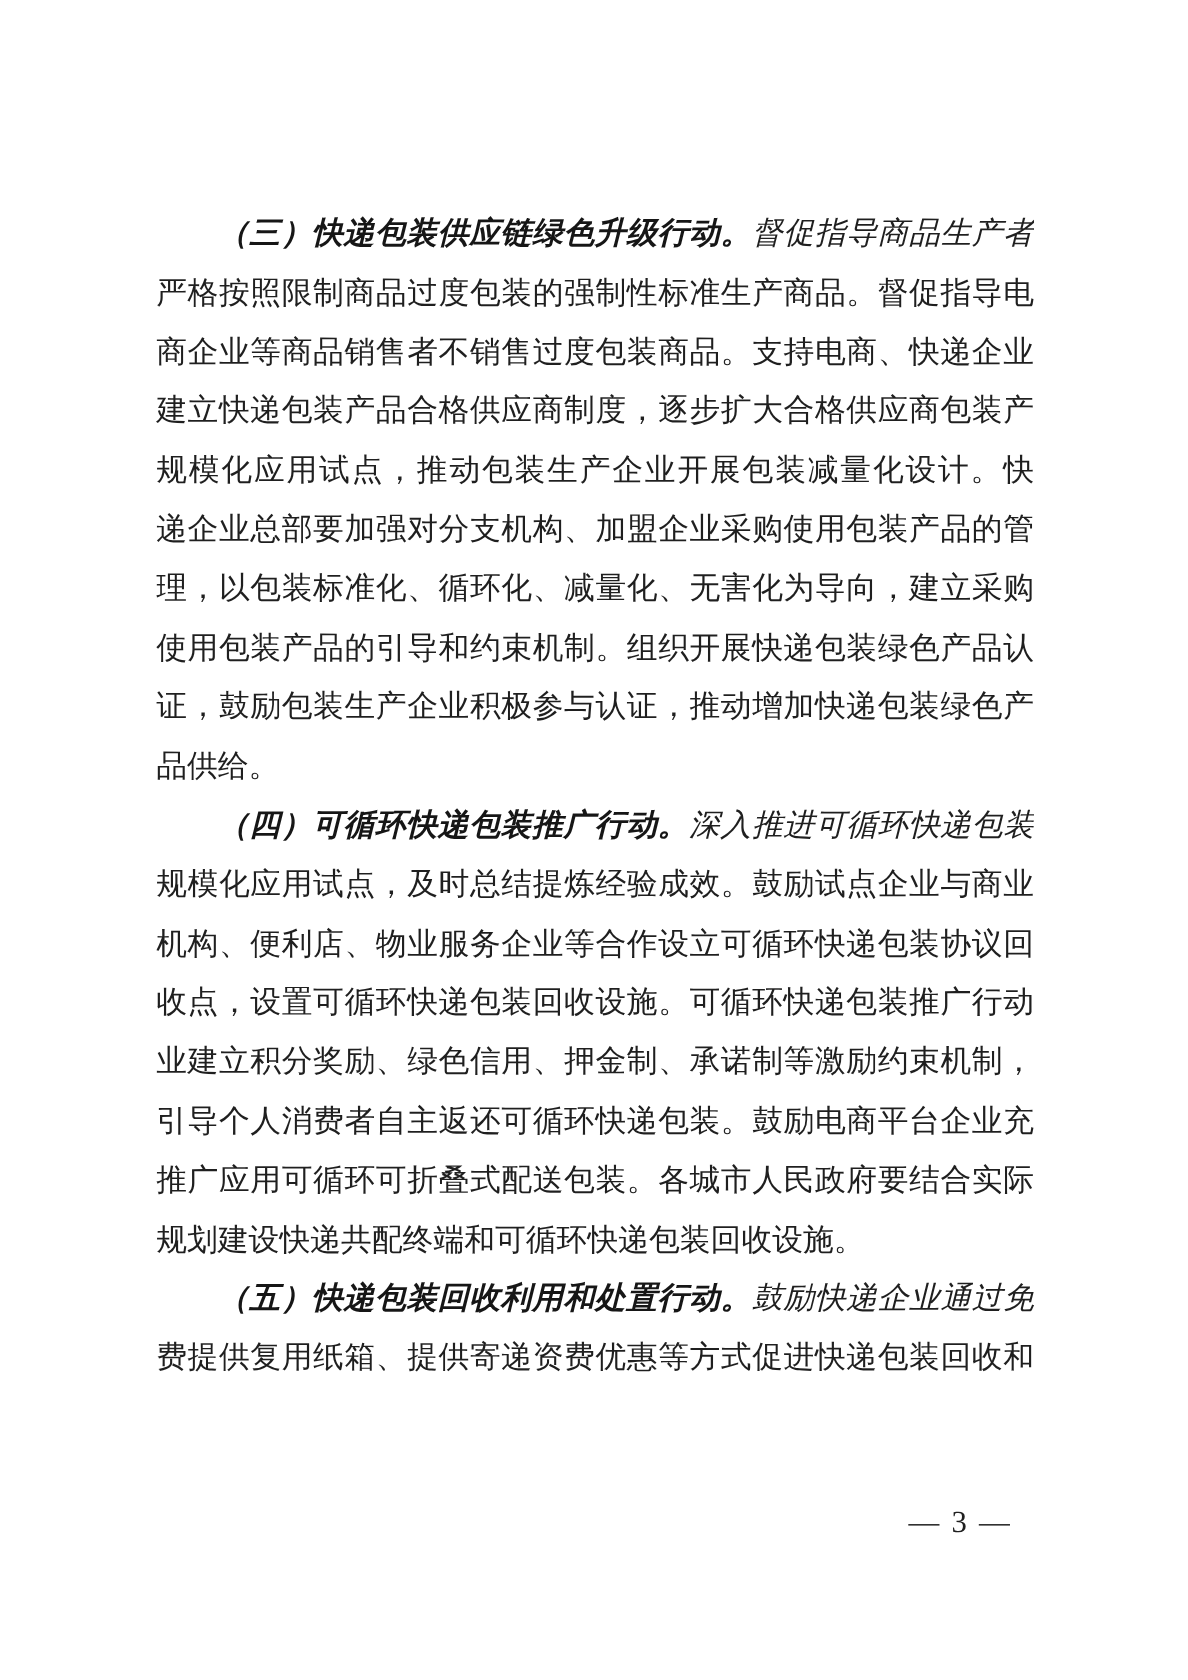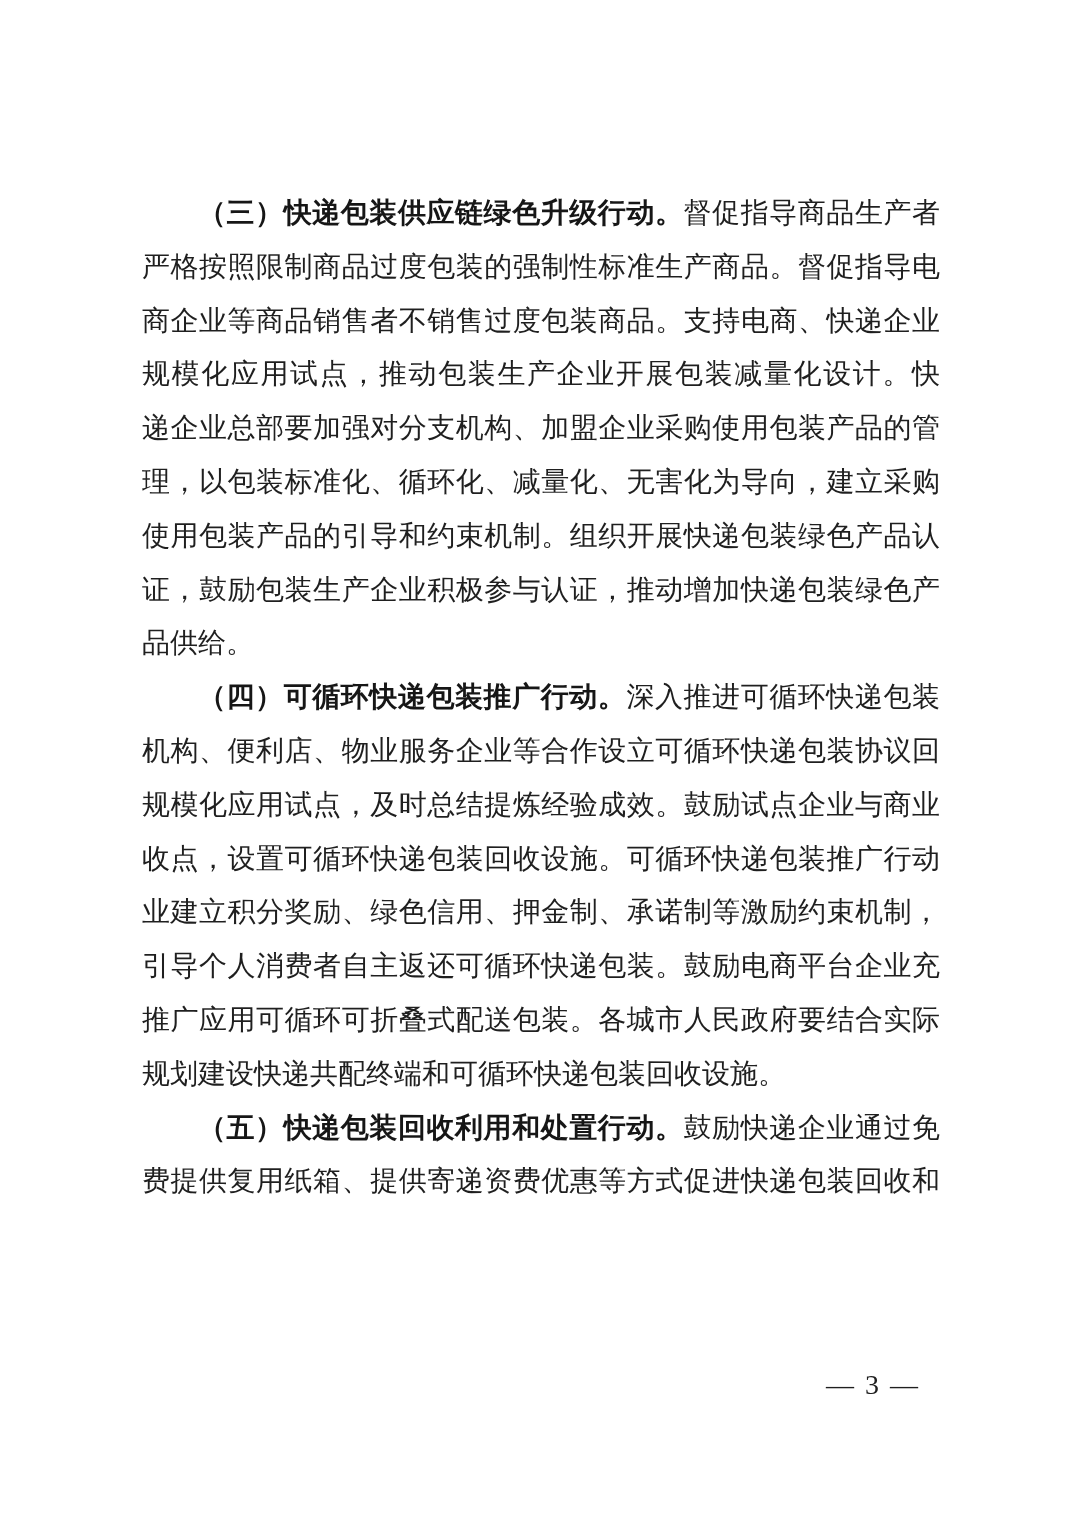--- a/index.html
+++ b/index.html
@@ -24,51 +24,52 @@
     font-size: 28px;
     line-height: 53.8px;
     height: 53.8px;
     color: #1f1f1f;
     text-align: justify;
     text-align-last: left;
     white-space: normal;
     overflow: hidden;
   }
   .line.stretch { text-align-last: justify; }
-  .line.indent  { text-indent: 2em; }
+  .line.indent  { text-indent: 2em; font-style: italic; }
   .head { font-weight: 700; color: #161616; }
   .pagenum {
     position: absolute;
     top: 1365px;
     right: 160px;
     font-size: 28px;
     line-height: 40px;
     color: #1f1f1f;
     letter-spacing: 2px;
   }
 </style>
 </head>
 <body>
 
 <div class="page">
   <div class="textblock">
 
     <div class="line stretch indent"><span class="head">（三）快递包装供应链绿色升级行动。</span><span>督促指导商品生产者</span></div>
     <div class="line stretch"><span>严格按照限制商品过度包装的强制性标准生产商品。督促指导电</span></div>
     <div class="line stretch"><span>商企业等商品销售者不销售过度包装商品。支持电商、快递企业</span></div>
+    <div class="line stretch"><span>建立快递包装产品合格供应商制度，逐步扩大合格供应商包装产</span></div>
     <div class="line stretch"><span>规模化应用试点，推动包装生产企业开展包装减量化设计。快</span></div>
     <div class="line stretch"><span>递企业总部要加强对分支机构、加盟企业采购使用包装产品的管</span></div>
     <div class="line stretch"><span>理，以包装标准化、循环化、减量化、无害化为导向，建立采购</span></div>
     <div class="line stretch"><span>使用包装产品的引导和约束机制。组织开展快递包装绿色产品认</span></div>
     <div class="line stretch"><span>证，鼓励包装生产企业积极参与认证，推动增加快递包装绿色产</span></div>
     <div class="line"><span>品供给。</span></div>
 
     <div class="line stretch indent"><span class="head">（四）可循环快递包装推广行动。</span><span>深入推进可循环快递包装</span></div>
+    <div class="line stretch"><span>规模化应用试点，及时总结提炼经验成效。鼓励试点企业与商业</span></div>
     <div class="line stretch"><span>机构、便利店、物业服务企业等合作设立可循环快递包装协议回</span></div>
-    <div class="line stretch"><span>规模化应用试点，及时总结提炼经验成效。鼓励试点企业与商业</span></div>
     <div class="line stretch"><span>收点，设置可循环快递包装回收设施。可循环快递包装推广行动</span></div>
     <div class="line stretch"><span>业建立积分奖励、绿色信用、押金制、承诺制等激励约束机制，</span></div>
     <div class="line stretch"><span>引导个人消费者自主返还可循环快递包装。鼓励电商平台企业充</span></div>
     <div class="line stretch"><span>推广应用可循环可折叠式配送包装。各城市人民政府要结合实际</span></div>
     <div class="line"><span>规划建设快递共配终端和可循环快递包装回收设施。</span></div>
 
     <div class="line stretch indent"><span class="head">（五）快递包装回收利用和处置行动。</span><span>鼓励快递企业通过免</span></div>
     <div class="line stretch"><span>费提供复用纸箱、提供寄递资费优惠等方式促进快递包装回收和</span></div>
 
   </div>

